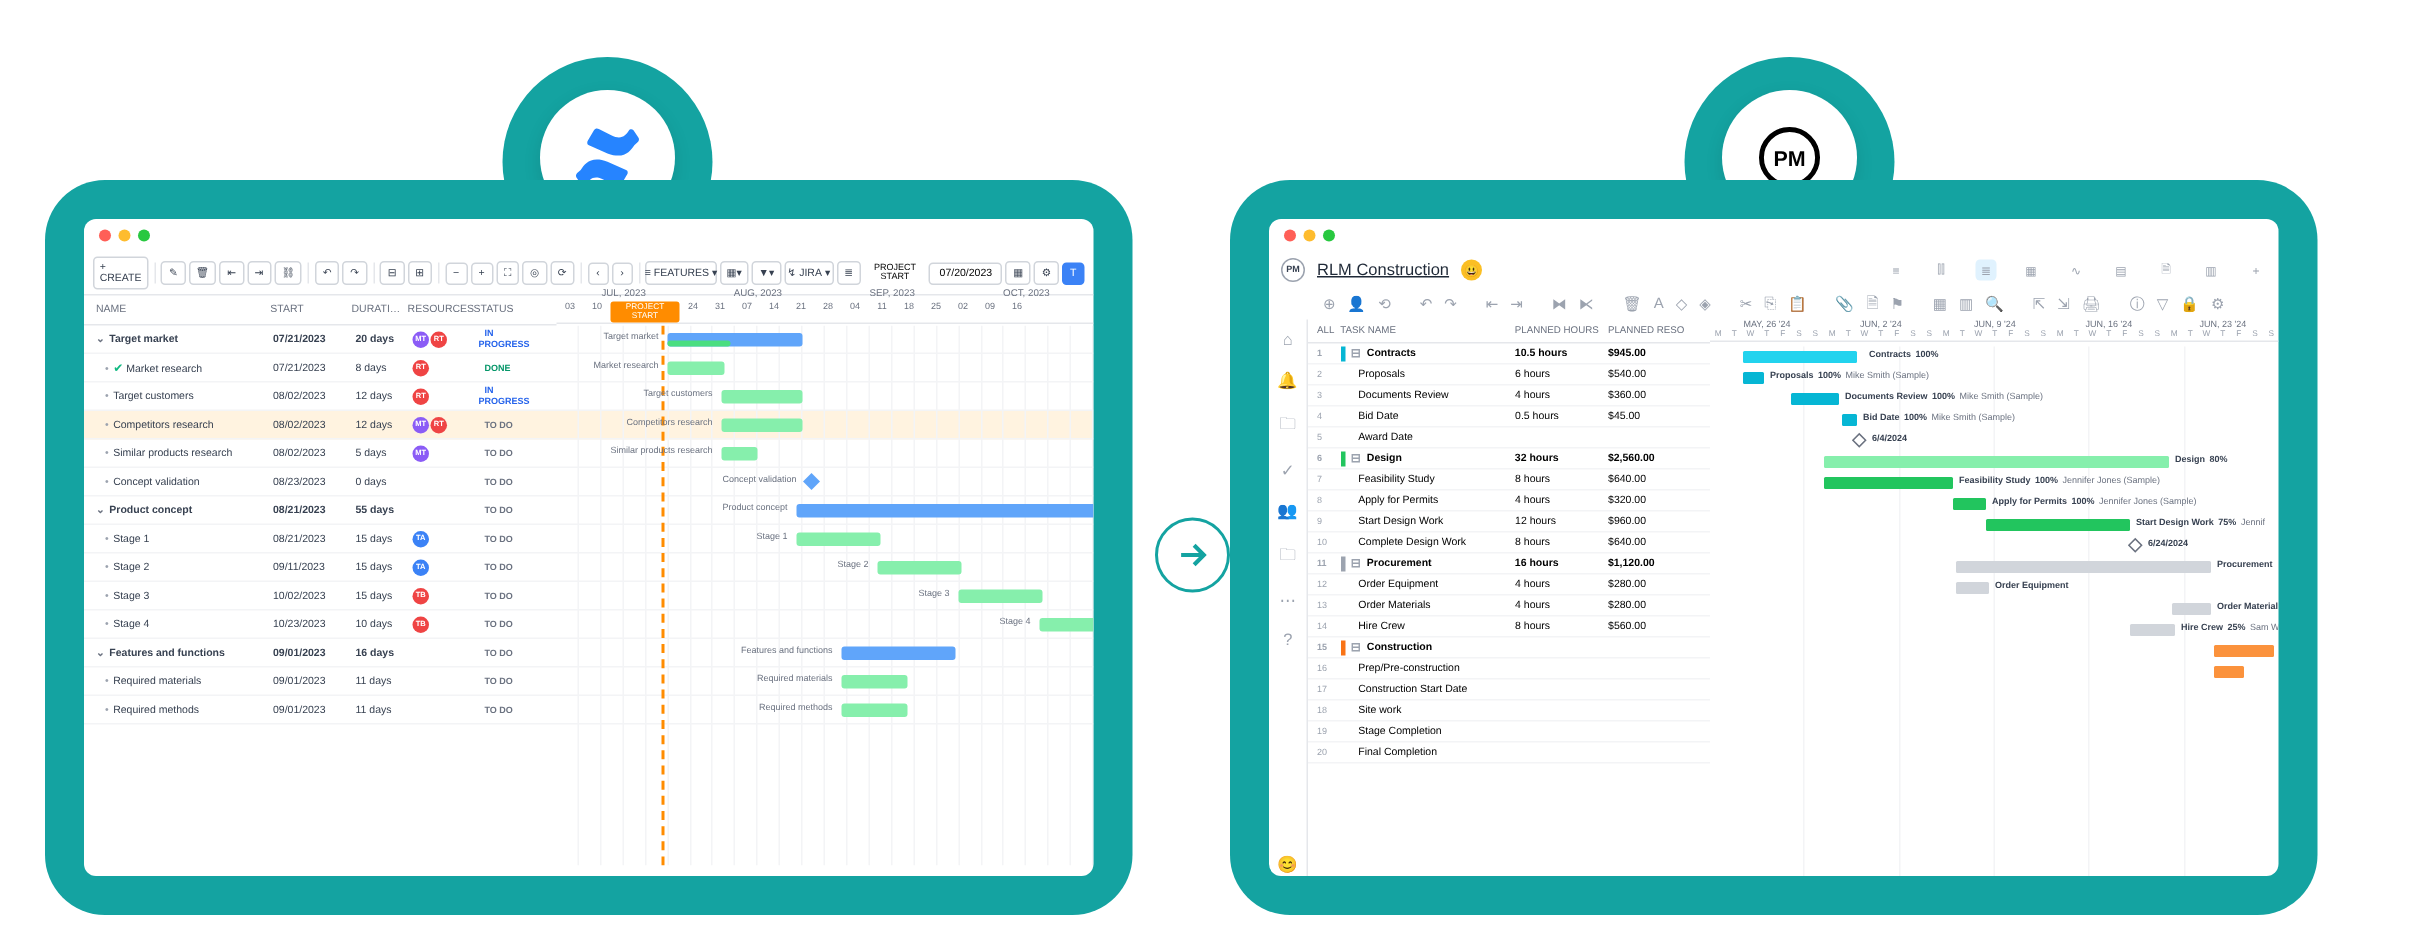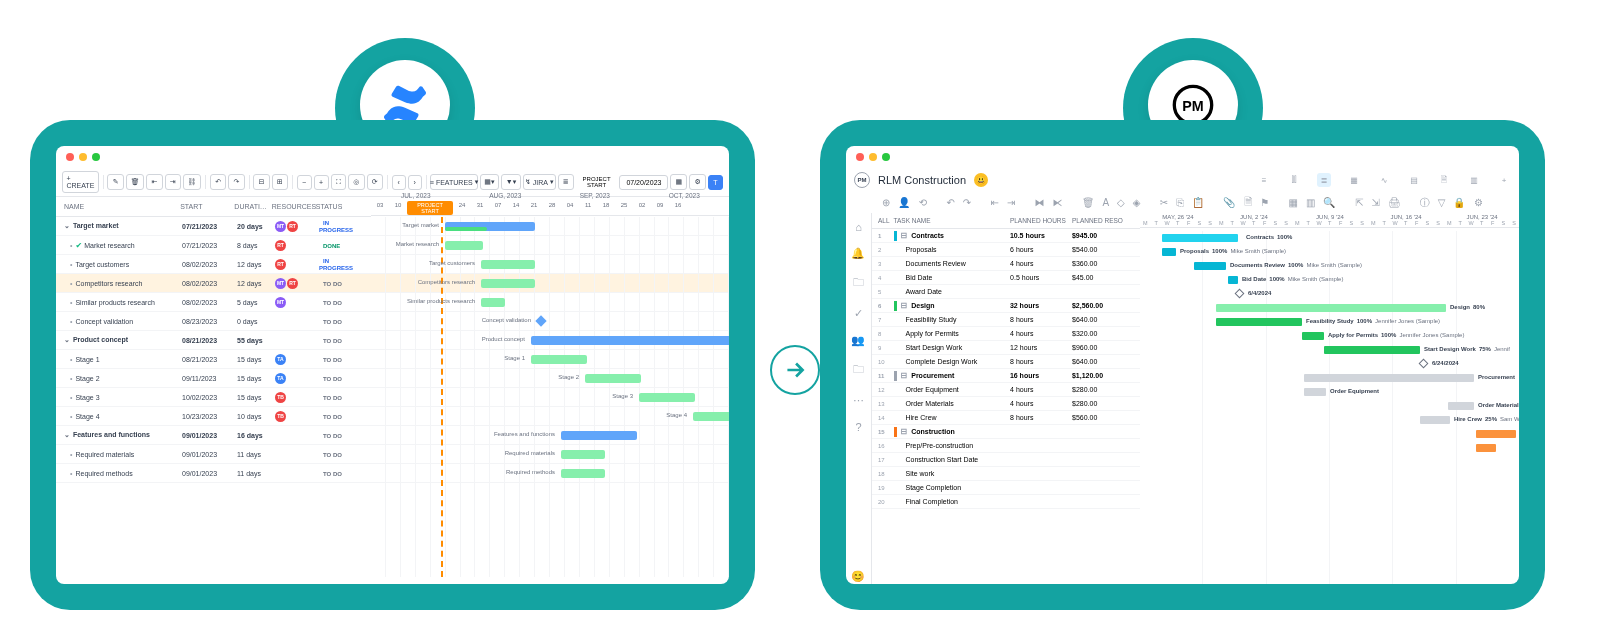--- a/index.html
+++ b/index.html
@@ -139,21 +139,21 @@
 .gbar-lbl { position: absolute; font-size: 6px; color: #6b7280; white-space: nowrap; }
 .diamond { position: absolute; width: 8px; height: 8px; background: #60a5fa;
   transform: rotate(45deg); }
 
 
 .r-header {
   display: flex; align-items: center; padding: 4px 8px; gap: 8px;
 }
 .r-logo { width: 16px; height: 16px; border: 1.5px solid #9ca3af; border-radius: 50%;
   display: flex; align-items: center; justify-content: center; font-size: 6px; font-weight: 700; color: #374151;}
-.r-title { font-size: 11px; font-weight: 500; color: #1f2937; }
+.r-title { font-size: 11px; font-weight: 500; color: #1f2937; text-decoration: underline; }
 .r-face { width: 14px; height: 14px; background: #fbbf24; border-radius: 50%;
   display:flex; align-items:center; justify-content:center; font-size:8px;}
 .r-tabs { display: flex; gap: 16px; margin-left: auto; color: #9ca3af; }
 .r-tab { width: 14px; height: 14px; display: flex; align-items: center; justify-content: center; }
 .r-tab.active { background: #e0f2fe; border-radius: 3px; }
 
 .r-toolrow {
   display: flex; align-items: center; gap: 8px; padding: 4px 36px;
   color: #9ca3af;
 }

